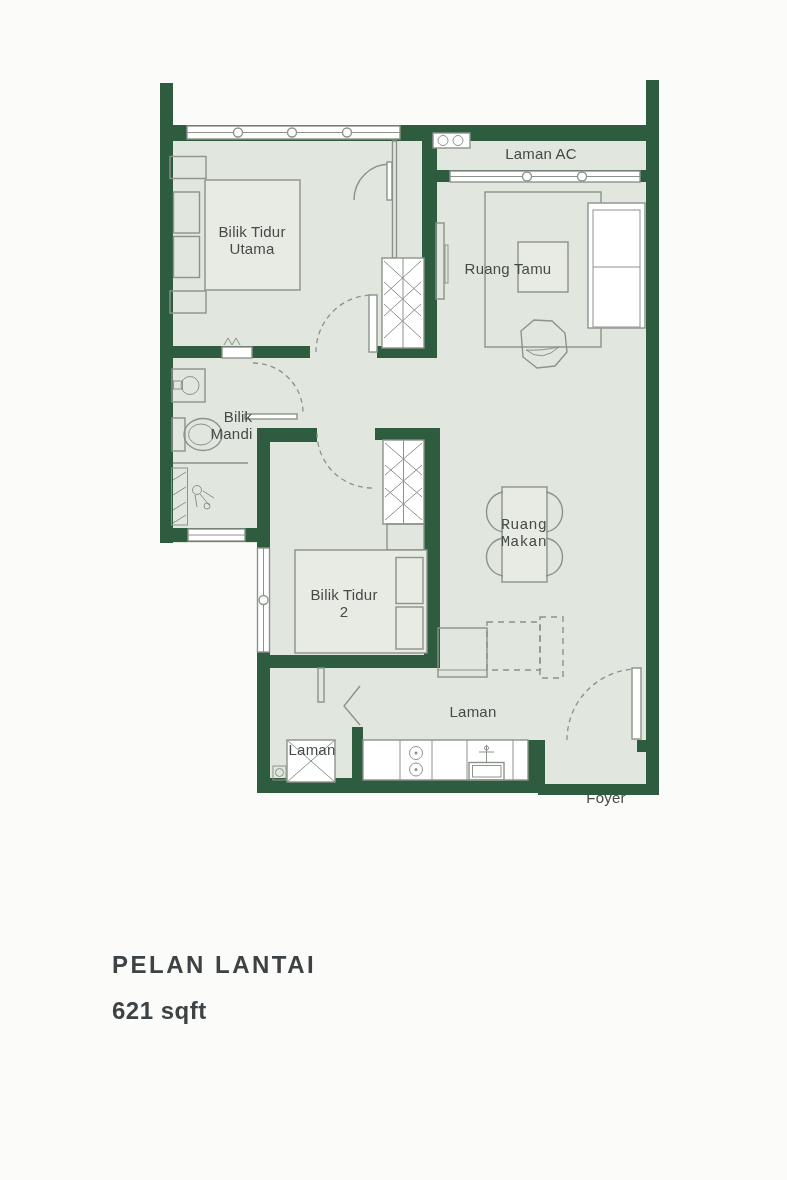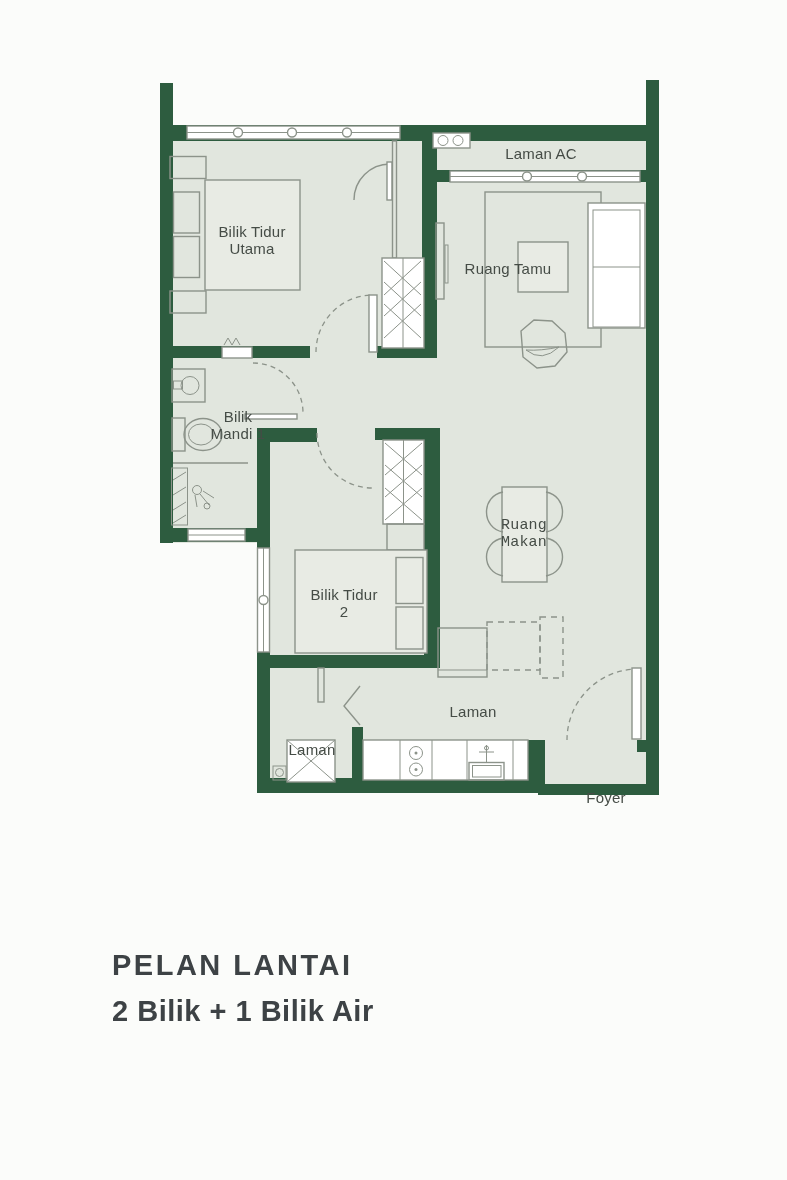--- a/index.html
+++ b/index.html
@@ -22,21 +22,21 @@
   .room-label{
     position:absolute;transform:translate(-50%,-50%);
     font-size:15px;line-height:1.15;letter-spacing:.2px;
     color:var(--label,#454c46);text-align:center;white-space:pre-line;
     font-weight:500;
   }
   .caption{
     position:absolute;left:112px;top:942px;
     color:var(--caption,#3d4245);
   }
-  .caption div{height:46px;line-height:46px;font-size:29px;font-weight:600;}
+  .caption div{height:46px;line-height:46px;font-size:24px;font-weight:600;}
   .caption .upper{letter-spacing:2.5px;}
   .caption .lower{letter-spacing:.5px;}
 </style>
 </head>
 <body>
 
 <div class="plan">
 <svg width="787" height="830" viewBox="0 0 787 830">
 
   <g>
@@ -230,14 +230,14 @@
 Makan</div>
   <div class="room-label" style="left:344px;top:603px;">Bilik Tidur
 2</div>
   <div class="room-label" style="left:312px;top:713px;margin-top:37px;">Laman</div>
   <div class="room-label" style="left:473px;top:712px;">Laman</div>
   <div class="room-label" style="left:606px;top:766px;margin-top:32px;">Foyer</div>
 </div>
 
 <div class="caption">
   <div class="upper">PELAN LANTAI</div>
-  <div class="lower">2 Bilik + 1 Bilik Air</div>
+  <div class="lower">621 sqft</div>
 </div>
 
 </body></html>

